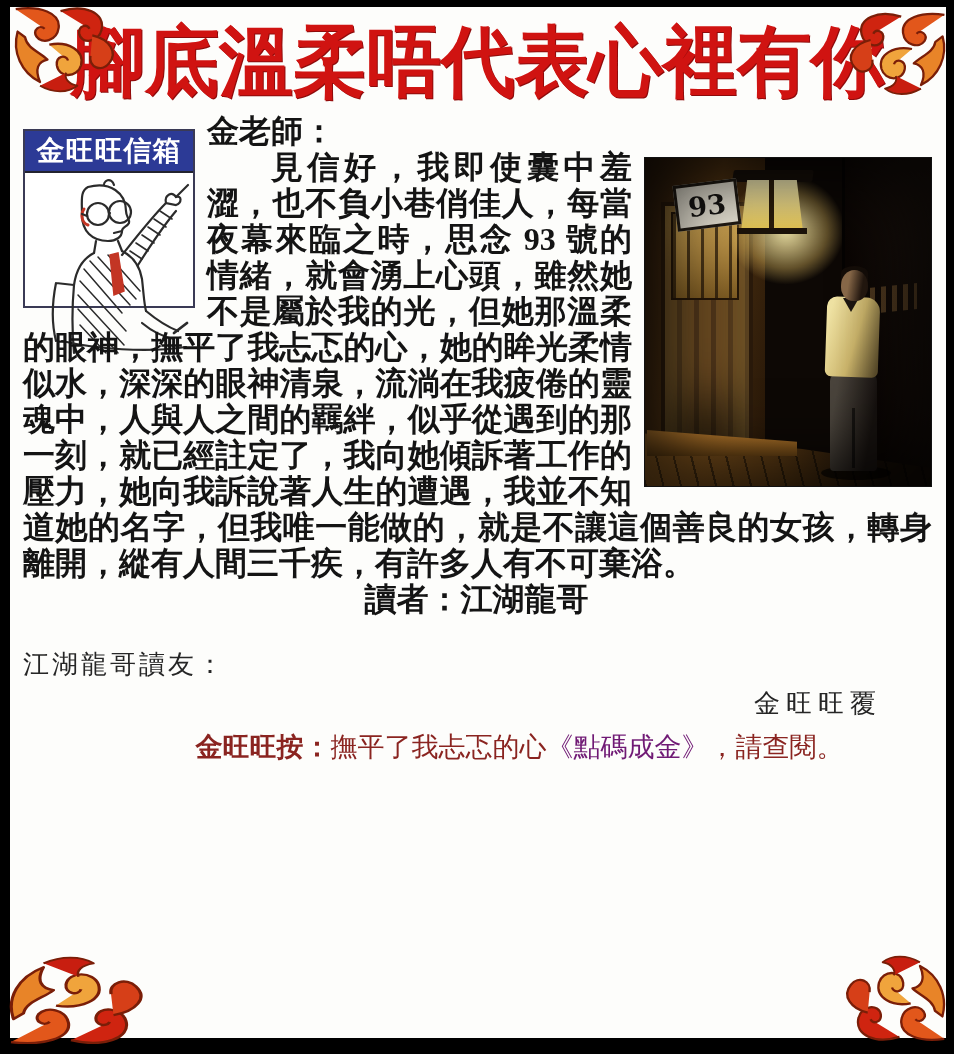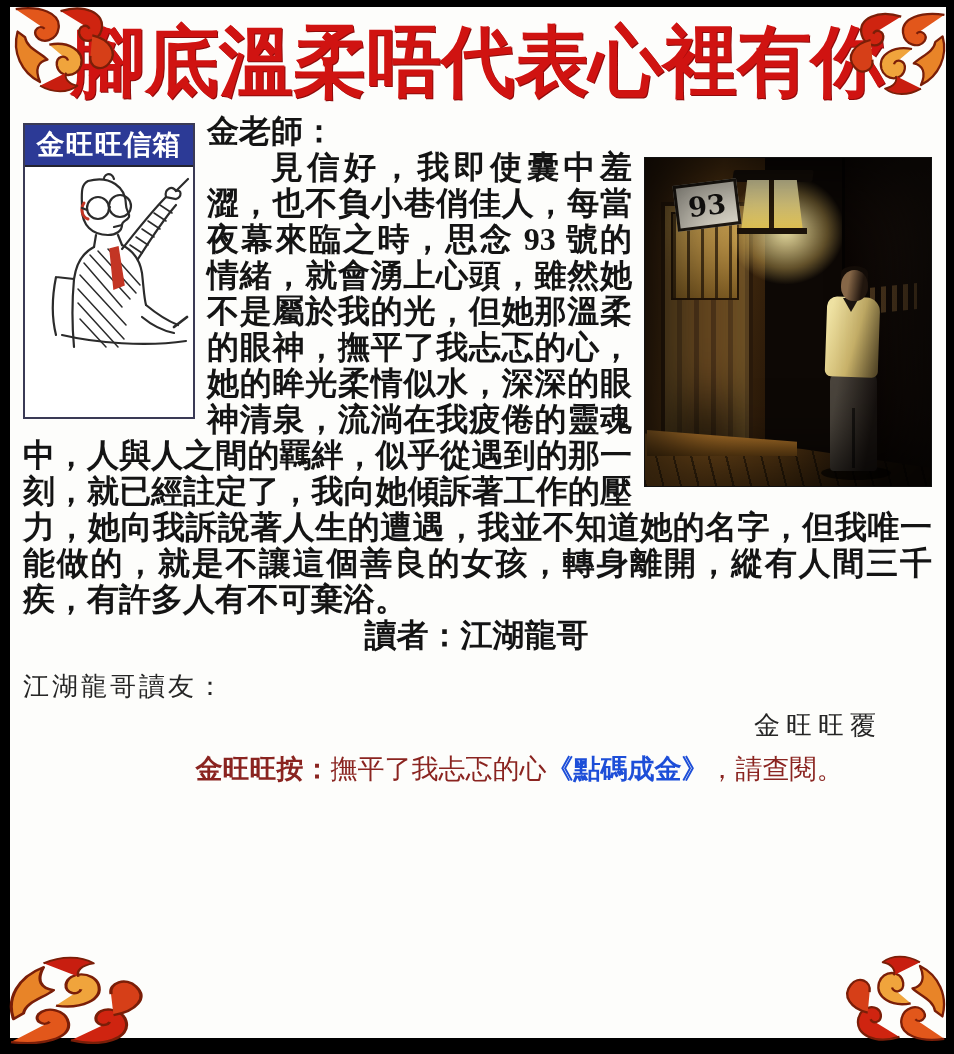--- a/index.html
+++ b/index.html
@@ -23,21 +23,21 @@
   
   .ornament{position:absolute;z-index:5;}
   .orn-tl{left:12px;top:6px;width:112px;height:96px;}
   .orn-tr{right:6px;top:8px;width:108px;height:100px;transform:scaleX(-1);}
   .orn-bl{left:6px;bottom:10px;width:150px;height:96px;transform:scaleY(-1);}
   .orn-br{right:6px;bottom:10px;width:112px;height:100px;transform:scale(-1,-1);}
   
   .body-area{padding:0 14px 0 13px;}
   
   .logo-box{
-    float:left;width:172px;height:296px;margin:10px 12px 4px 0;
+    float:left;width:172px;height:179px;margin:16px 12px 4px 0;
     border:2px solid #3a3a55;background:#fff;box-sizing:border-box;
   }
   .logo-header{
     height:40px;line-height:40px;background:#2c3a96;color:#fff;
     text-align:center;font-size:28px;font-weight:bold;letter-spacing:1px;
     border-bottom:2px solid #23232f;
     font-family:"Liberation Sans",sans-serif;
   }
   .logo-draw{display:block;width:100%;height:184px;}
   
@@ -104,31 +104,31 @@
     box-shadow:inset 0 0 70px 24px rgba(0,0,0,.75);}
   
   .letter{font-size:32px;line-height:36px;color:#141414;text-align:justify;
     font-weight:700;}
   .letter p{margin:0;}
   .indent{text-indent:2em;}
   .salutation{font-weight:700;}
   .sign-right{text-align:center;padding-right:2px;margin-top:2px;}
   
   .reply{font-size:26px;line-height:39px;color:#262626;letter-spacing:3px;
-    font-weight:400;text-align:justify;margin-top:14px;
+    font-weight:400;text-align:justify;margin-top:28px;
     font-family:"DejaVu Serif","Liberation Serif",serif;}
   .reply p{margin:0;}
   .reply-sign{text-align:right;padding-right:50px;letter-spacing:6px;margin-top:4px;}
   
   .footer-line{
     position:relative;left:42px;
     text-align:center;font-size:27px;line-height:36px;margin-top:6px;
     color:#8a2420;white-space:nowrap;
   }
-  .footer-line .b{font-weight:bold;color:#1d4ed8;}
+  .footer-line .b{font-weight:normal;color:#701a75;}
   .footer-line .pf{font-weight:bold;text-align:center;}
   
   .watermark{
     position:absolute;left:0;top:1000px;width:302px;height:46px;z-index:9;
     background:rgba(128,196,232,.62);
     border-bottom:4px solid rgba(170,215,238,.8);
     display:flex;align-items:center;justify-content:flex-end;
     padding-right:14px;box-sizing:border-box;
     color:#fff;font-family:"Liberation Sans",sans-serif;
     font-size:30px;font-weight:bold;letter-spacing:1px;

